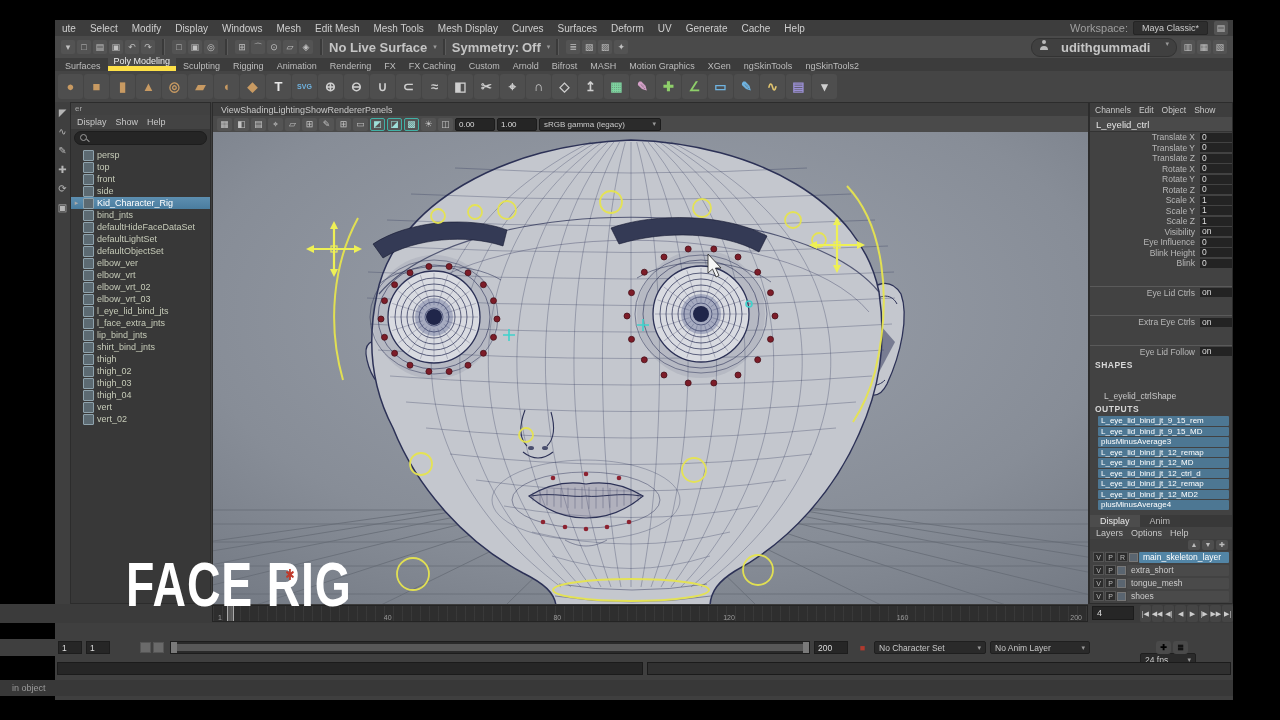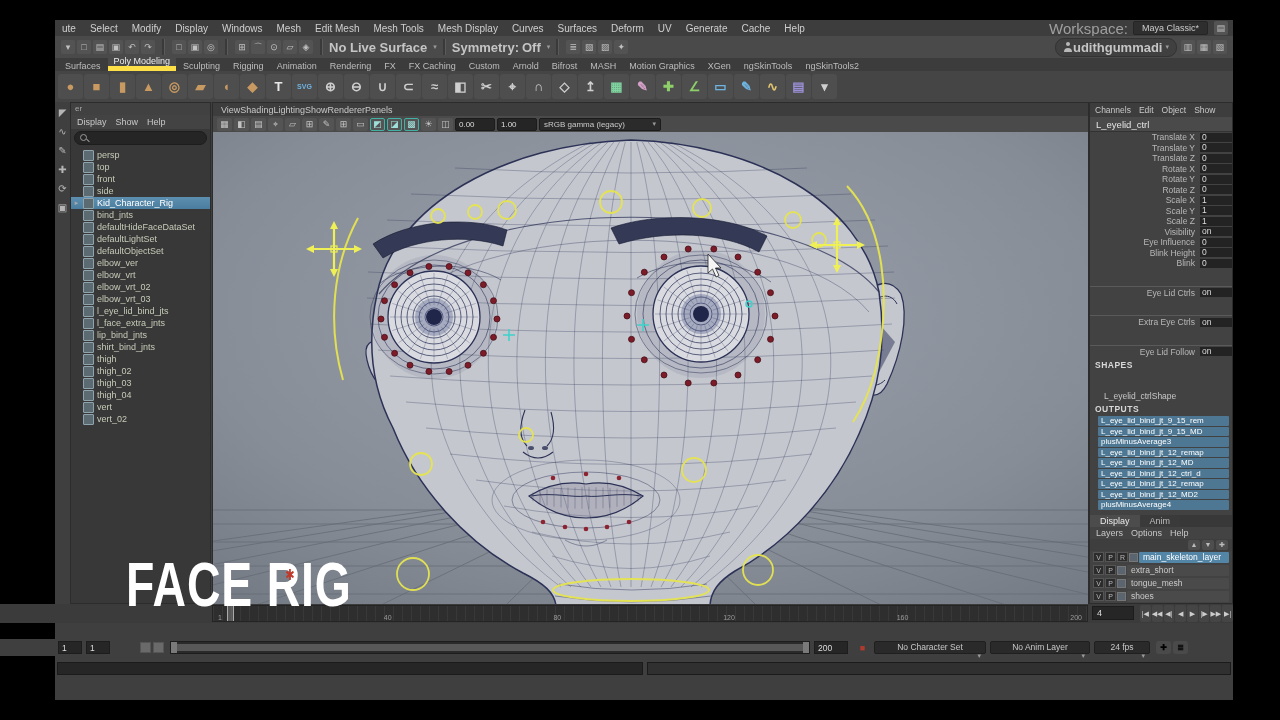--- a/index.html
+++ b/index.html
@@ -6,31 +6,31 @@
   body{width:1280px;height:720px;overflow:hidden;font-family:"Liberation Sans",sans-serif;-webkit-font-smoothing:antialiased;}
   #stage{position:relative;width:1280px;height:720px;background:#000;border-radius:15px;}
   .abs{position:absolute;}
   #backdrop{left:55px;top:20px;width:1178px;height:680px;background:#3f3f3f;}
 
   
   #menubar{left:55px;top:20px;width:1178px;height:16px;background:#3d3d3d;display:flex;align-items:center;justify-content:space-between;}
   #menu-items{display:flex;align-items:center;height:100%;}
   .menu-item{padding:0 7px;font-size:10px;color:#cfcfcf;white-space:nowrap;}
   #workspace{display:flex;align-items:center;gap:5px;padding-right:4px;}
-  .dimtext{color:#9f9f9f;font-size:15px;margin-left:24px;}
+  .dimtext{color:#9f9f9f;font-size:11px;margin-left:24px;}
   .ws-box{background:#2e2e2e;border:1px solid #252525;padding:1px 8px;border-radius:2px;color:#cccccc;font-size:9px;white-space:nowrap;}
 
   
   #statusline{left:55px;top:36px;width:1178px;height:22px;background:#4a4a4a;display:flex;align-items:center;gap:3px;padding:0 5px;box-sizing:border-box;}
   .sicon{width:14px;height:14px;display:inline-flex;align-items:center;justify-content:center;font-size:9px;color:#c0c0c0;background:#535353;border-radius:2px;margin:0 1px;flex:0 0 auto;}
   .vsep{width:2px;height:16px;background:#3a3a3a;border-right:1px solid #5b5b5b;margin:0 3px;flex:0 0 auto;}
   .sl-text{font-size:13px;color:#c5c5c5;white-space:nowrap;font-weight:bold;}
   .caret{font-size:7px;color:#9a9a9a;margin-left:3px;}
   .sgroup{display:flex;align-items:center;}
-  #sl-account{display:flex;align-items:center;gap:0;background:#404040;border:1px solid #333;border-radius:9px;padding:1px 7px;}
+  #sl-account{display:flex;gap:12px;background:#404040;border:1px solid #333;border-radius:9px;padding:1px 7px;}
   .person{width:10px;height:10px;position:relative;display:inline-block;}
   .person:before{content:"";position:absolute;top:0;left:3px;width:4px;height:4px;border-radius:50%;background:#b9b9b9;}
   .person:after{content:"";position:absolute;bottom:0;left:1px;width:8px;height:4px;border-radius:4px 4px 0 0;background:#b9b9b9;}
   #sl-spacer{flex:1;}
 
   
   #shelf-tabs-row{left:55px;top:58px;width:1178px;height:13px;background:#3c3c3c;display:flex;align-items:flex-end;gap:1px;padding:0 4px;box-sizing:border-box;}
   .shelf-tab{font-size:9px;color:#bdbdbd;padding:1px 6px 0;white-space:nowrap;}
   .shelf-tab.active{background:#4a4a4a;color:#ececec;border-bottom:5px solid #fde047;}
   #shelf-icons-row{left:55px;top:71px;width:1178px;height:31px;background:#454545;display:flex;align-items:center;gap:1px;padding:0 3px;box-sizing:border-box;overflow:hidden;}
@@ -105,21 +105,21 @@
   .pbtn{flex:1;font-size:7px;color:#ccc;display:flex;align-items:center;justify-content:center;background:#454545;border-radius:2px;white-space:nowrap;}
 
   
   #rangerow{left:0;top:639px;width:1233px;height:17px;background:#3f3f3f;}
   .rsfield{position:absolute;top:2px;height:13px;background:#262626;border:1px solid #1d1d1d;color:#ddd;font-size:8.5px;display:flex;align-items:center;padding:0 3px;box-sizing:border-box;}
   .rsbtn{position:absolute;top:3px;width:11px;height:11px;background:#6a6a6a;border:1px solid #555;box-sizing:border-box;}
   #rs-slider{position:absolute;left:170px;top:2px;width:640px;height:13px;background:#2a2a2a;border:1px solid #1d1d1d;box-sizing:border-box;}
   #rs-range{position:absolute;left:2px;right:2px;top:2px;bottom:2px;background:#585858;}
   .rshandle{position:absolute;top:0;width:6px;height:100%;background:#7a7a7a;}
   #rs-marker{position:absolute;left:856px;top:2px;width:13px;height:13px;color:#b03a2e;font-size:9px;display:flex;align-items:center;justify-content:center;}
-  .ddl{position:absolute;top:2px;height:13px;background:#2a2a2a;border:1px solid #1f1f1f;color:#c8c8c8;font-size:8.5px;display:flex;align-items:center;padding:0 4px;border-radius:2px;box-sizing:border-box;white-space:nowrap;flex-direction:column;}
+  .ddl{position:absolute;top:2px;height:13px;background:#2a2a2a;border:1px solid #1f1f1f;color:#c8c8c8;font-size:8.5px;display:flex;align-items:center;padding:0 4px;border-radius:2px;box-sizing:border-box;white-space:nowrap;}
   .ddl .caret{margin-left:auto;padding-left:4px;}
   #rs-icons{position:absolute;left:1156px;top:2px;display:flex;gap:2px;}
   #rs-icons .itile{width:15px;height:13px;font-size:8px;background:#4a4a4a;}
 
   
   #cmd-left{left:57px;top:662px;width:586px;height:13px;background:#262626;border:1px solid #1b1b1b;box-sizing:border-box;}
   #cmd-right{left:647px;top:662px;width:584px;height:13px;background:#303030;border:1px solid #1b1b1b;box-sizing:border-box;}
   #helpline{left:0;top:680px;width:1233px;height:16px;background:#383838;display:flex;align-items:center;}
   #helpline span{padding-left:12px;font-size:9px;color:#9b9b9b;}
 
@@ -881,30 +881,33 @@
     <div class="rsfield" style="left:814px;width:34px;">200</div>
     <div id="rs-marker">■</div>
     <div class="ddl" style="left:874px;width:112px;">
       <span>No Character Set</span>
       <span class="caret">▾</span>
     </div>
     <div class="ddl" style="left:990px;width:100px;">
       <span>No Anim Layer</span>
       <span class="caret">▾</span>
     </div>
-    <div class="ddl" style="left:1094px;width:56px;">
+    <div class="ddl" style="left:1140px;width:56px;margin-top:12px;">
       <span>24 fps</span>
       <span class="caret">▾</span>
     </div>
     <div id="rs-icons">
         <span class="itile">✚</span>
         <span class="itile">≣</span>
       </div>
   </div>
 
   <div id="cmd-left" class="abs"></div>
   <div id="cmd-right" class="abs"></div>
+  <div id="helpline" class="abs">
+    <span>in object</span>
+  </div>
 
   <div id="face-rig-overlay" class="abs">
     <span>FACE RIG</span>
     <span id="overlay-badge" style="color: rgb(192, 57, 43);">✱</span>
   </div>
 </div>
 
 </body></html>

